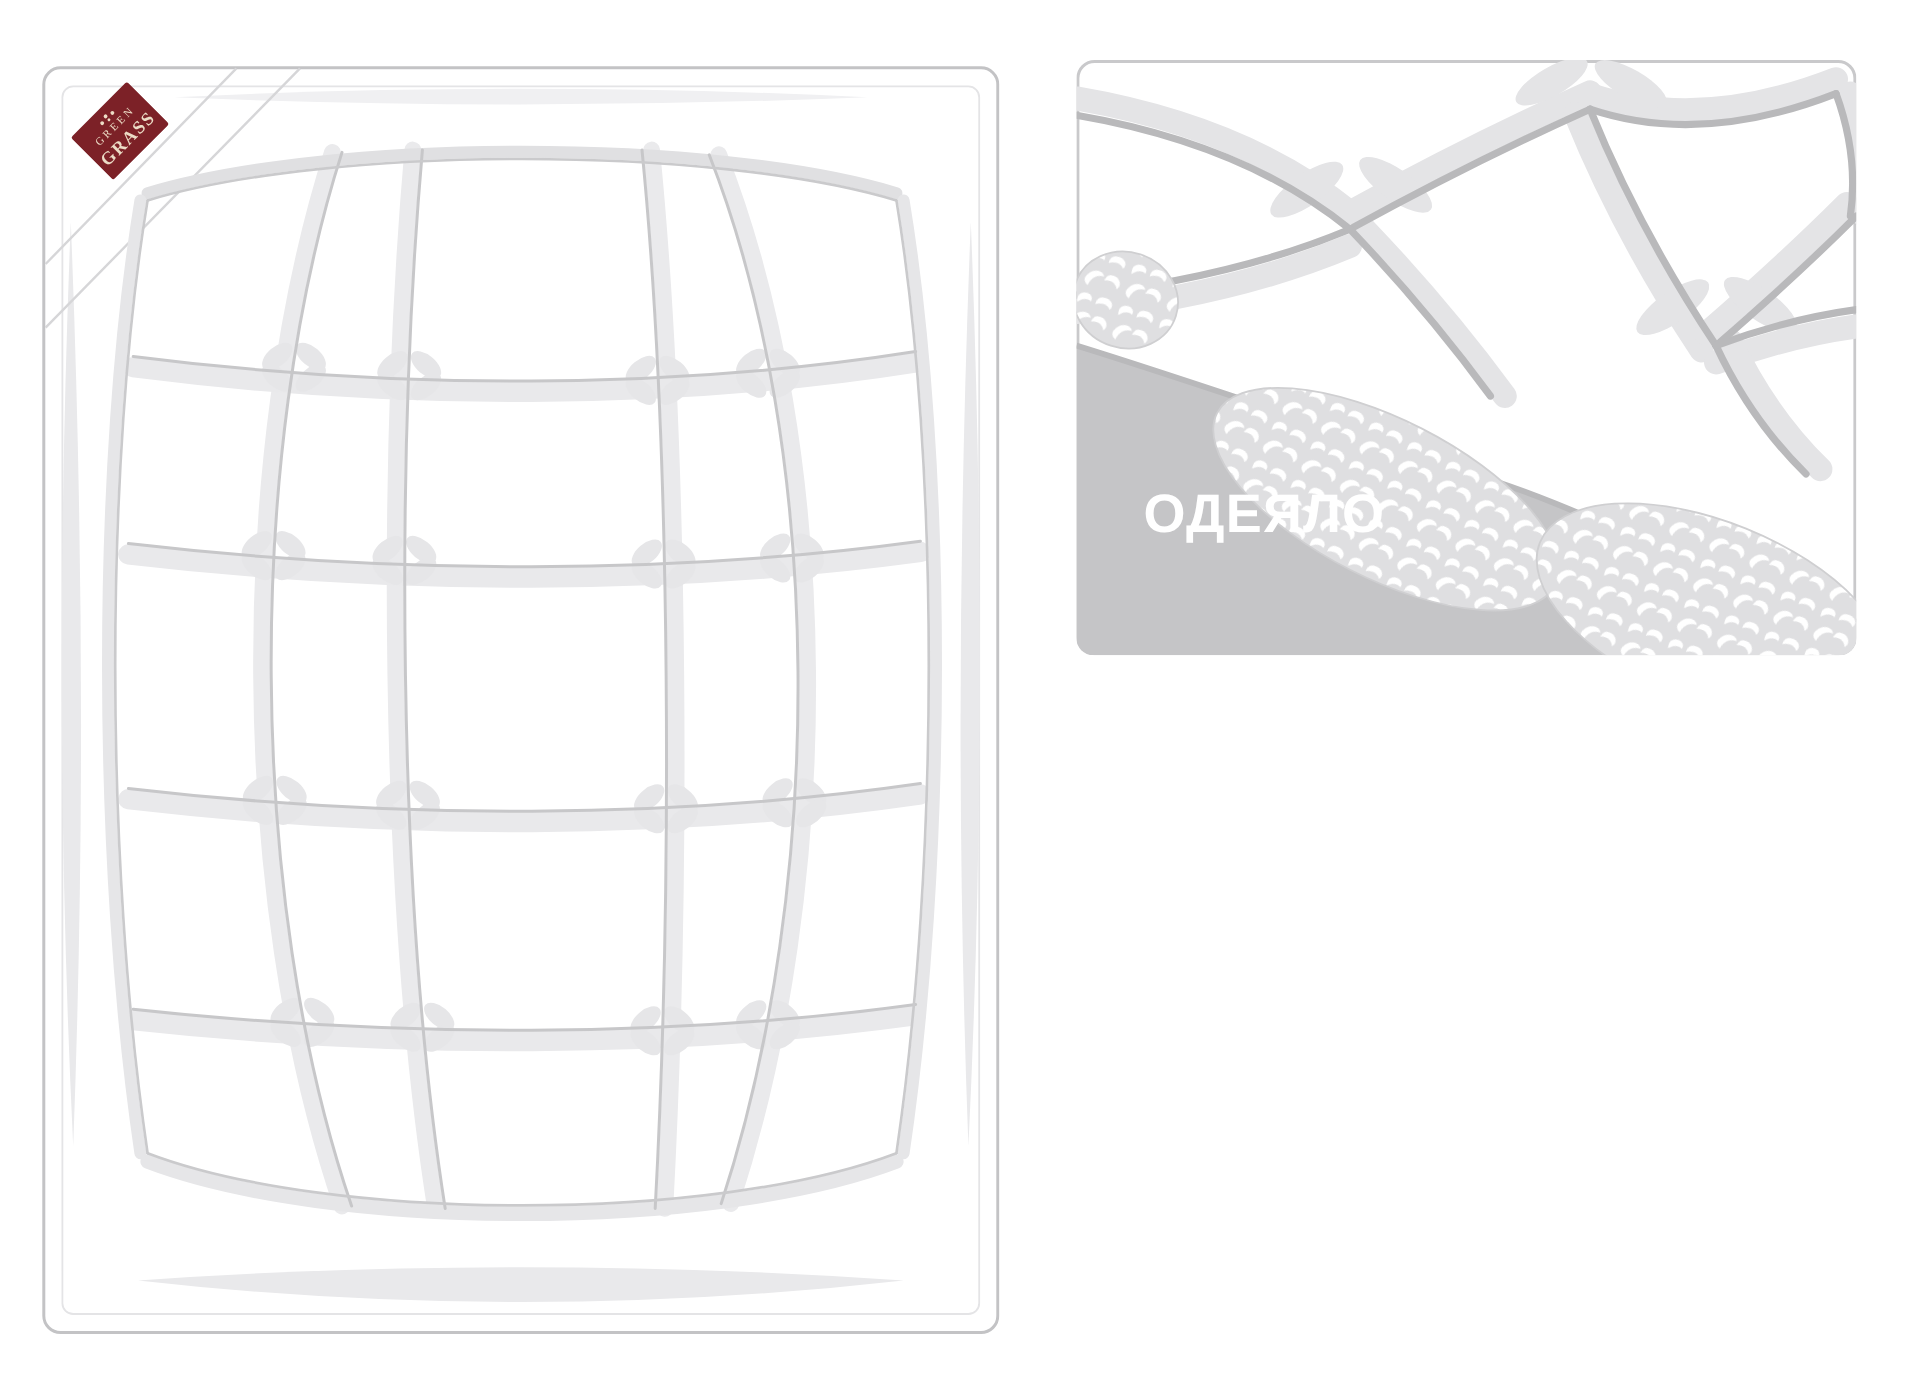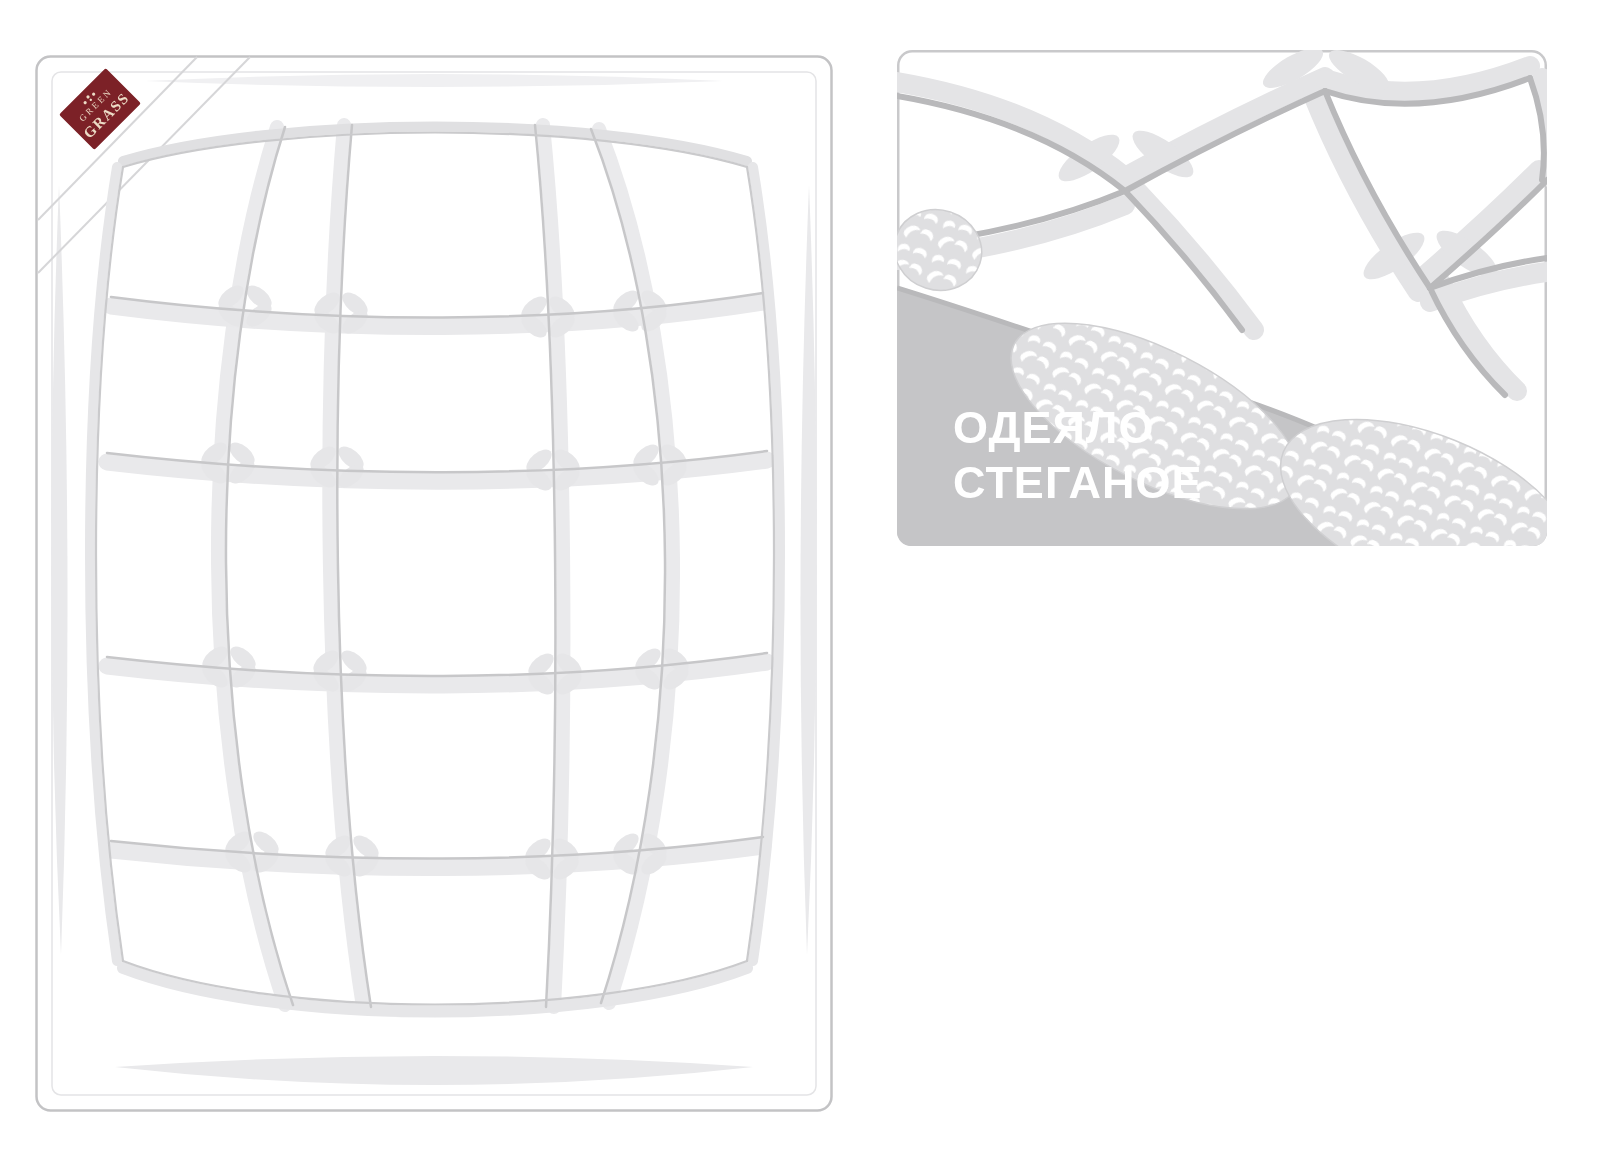--- a/index.html
+++ b/index.html
@@ -176,18 +176,17 @@
 
         <g stroke="#cfcfd1" stroke-width="1.5">
           <ellipse cx="41" cy="200" rx="44" ry="40" fill="url(#batting)" transform="rotate(18 41 200)"></ellipse>
           <ellipse cx="258" cy="366" rx="158" ry="66" fill="url(#batting)" transform="rotate(27 258 366)"></ellipse>
           <ellipse cx="530" cy="460" rx="155" ry="75" fill="url(#batting)" transform="rotate(22 530 460)"></ellipse>
         </g>
       </g>
     </svg>
     <div class="caption caption-quilted">
       <div>ОДЕЯЛО</div>
-      <div>СТЕГАНОЕ</div>
     </div>
   </div>
 
 
 </div>
 
 </body></html>

